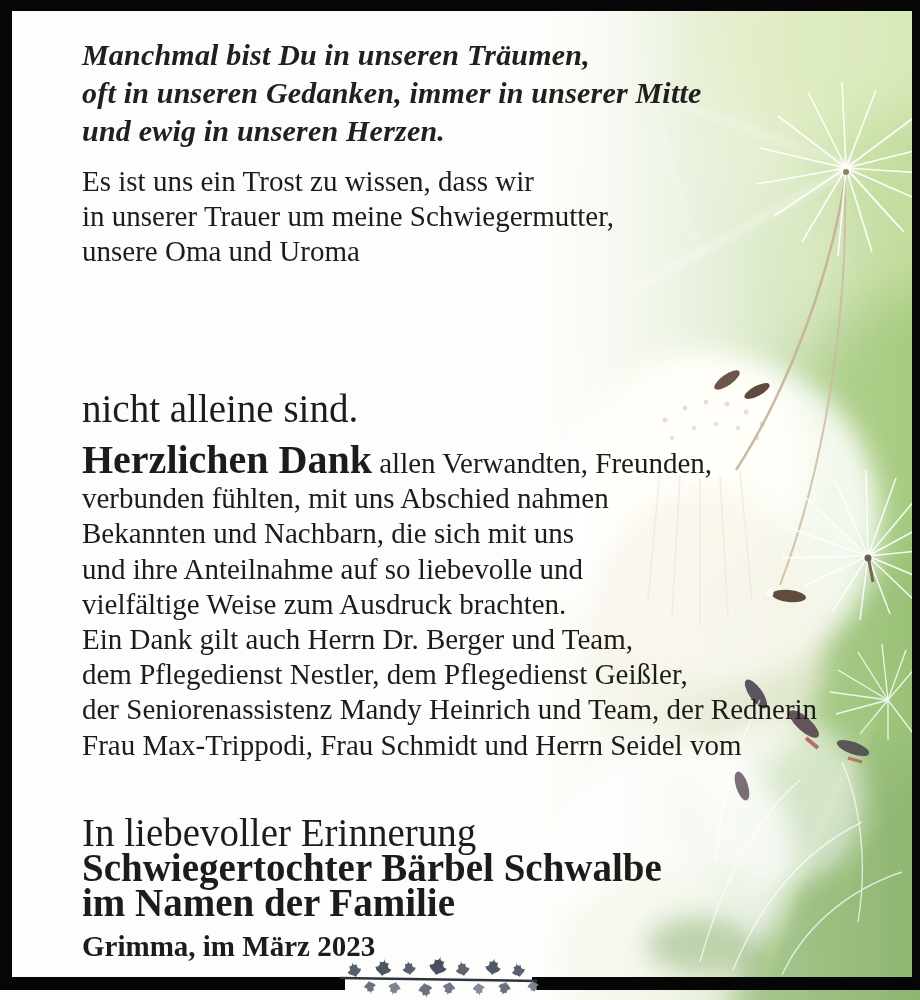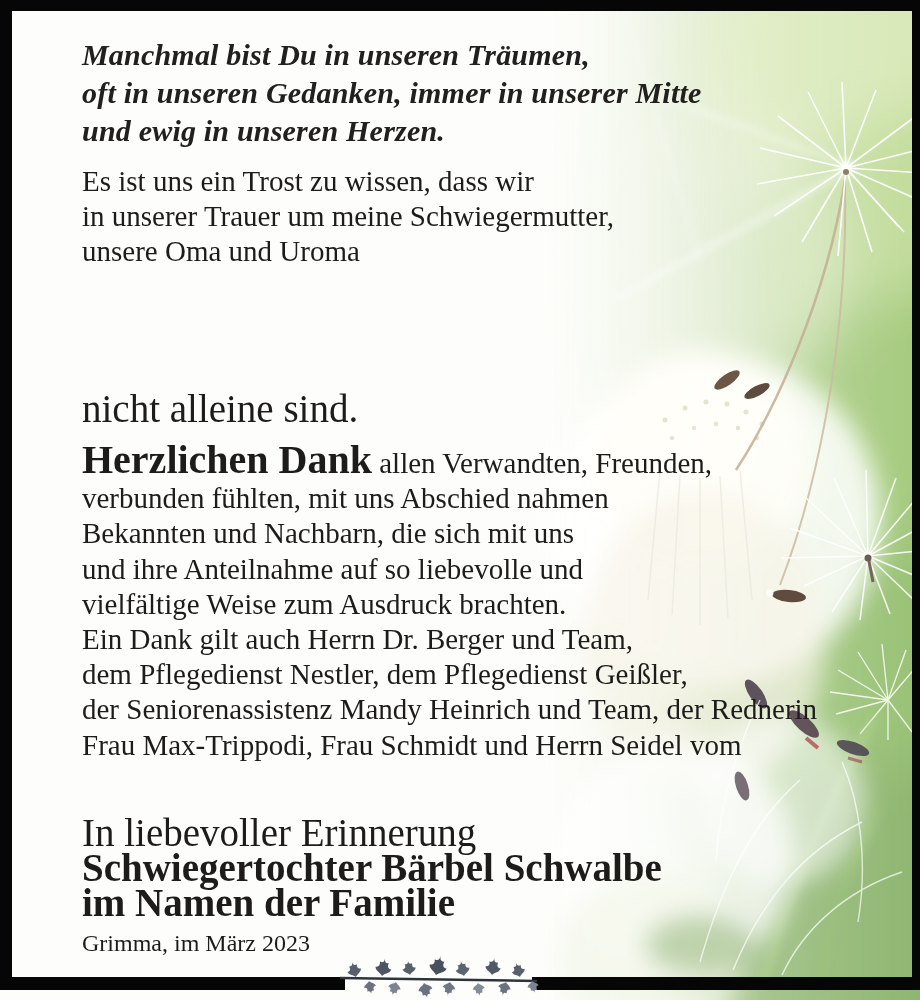--- a/index.html
+++ b/index.html
@@ -23,21 +23,21 @@
   .quote{top:36px;font-size:30px;line-height:38px;font-weight:bold;font-style:italic;letter-spacing:.2px;color:#21201e;}
   .intro{top:164px;font-size:29px;line-height:35px;}
   .name-row{top:288px;display:flex;align-items:baseline;}
   .big-name{font-size:68px;font-weight:bold;letter-spacing:-1.5px;line-height:76px;color:#161514;}
   .maiden{font-size:27px;font-weight:bold;margin-left:22px;letter-spacing:.3px;}
   .after{top:386px;font-size:39px;}
   .thanks{top:442px;font-size:29px;line-height:35.2px;}
   .lead{font-weight:bold;font-size:40px;}
   .closing{top:815px;font-size:39px;line-height:35px;}
   .b{font-weight:bold;}
-  .date{top:930px;font-size:24px;}
+  .date{top:930px;font-size:29px;font-weight:bold;}
 </style>
 </head>
 <body>
 
 <div class="page">
 
   <svg class="bg" width="920" height="1000" viewBox="0 0 920 1000">
     <defs>
       <filter id="b40" x="-60%" y="-60%" width="220%" height="220%">
           <feGaussianBlur stdDeviation="28"></feGaussianBlur>

